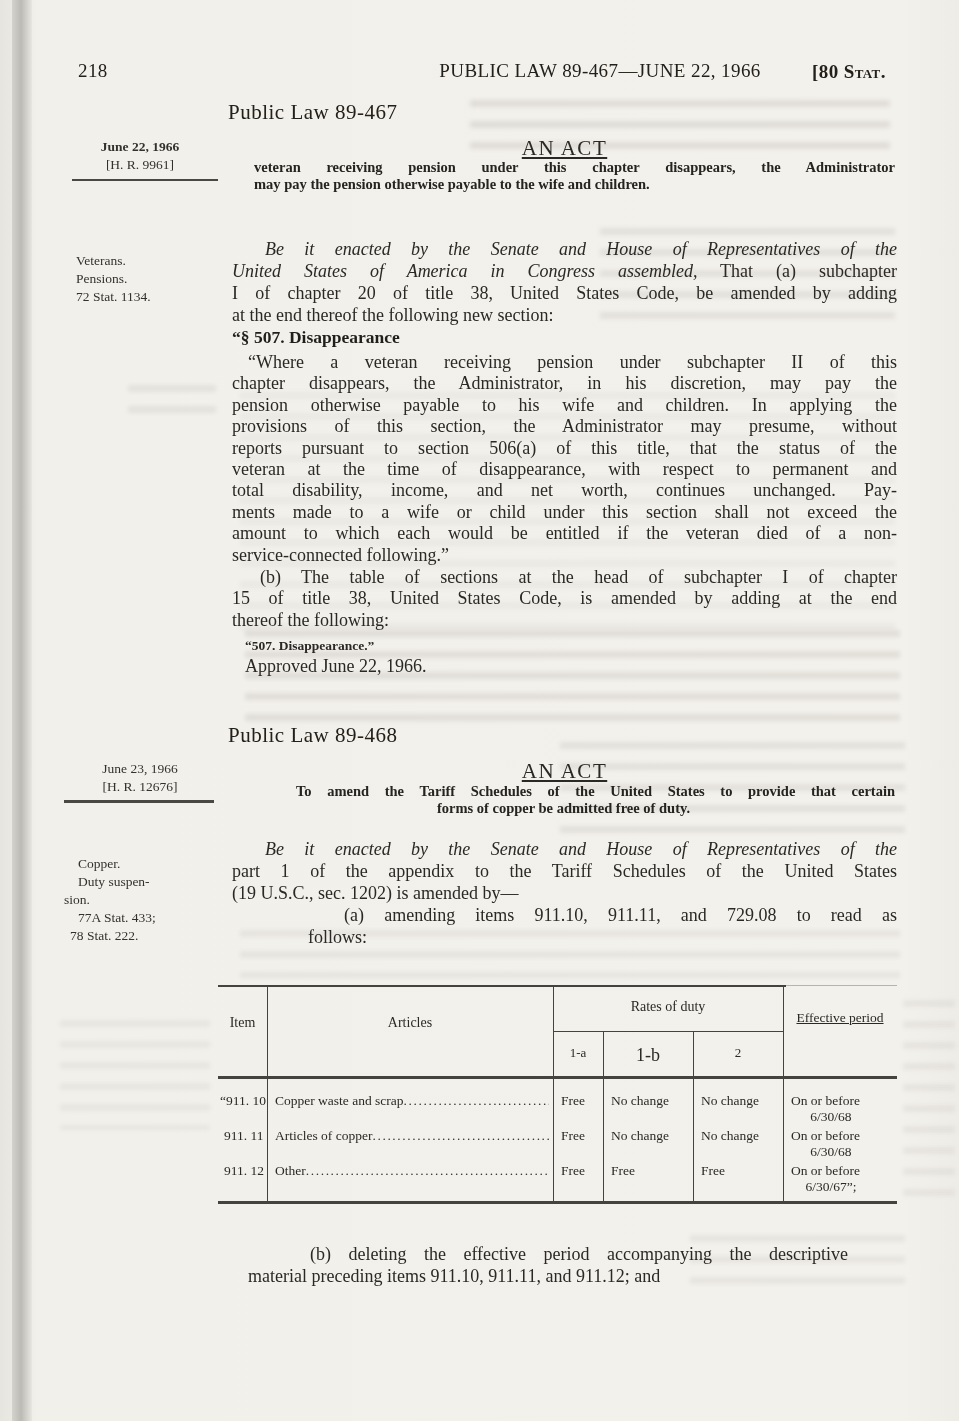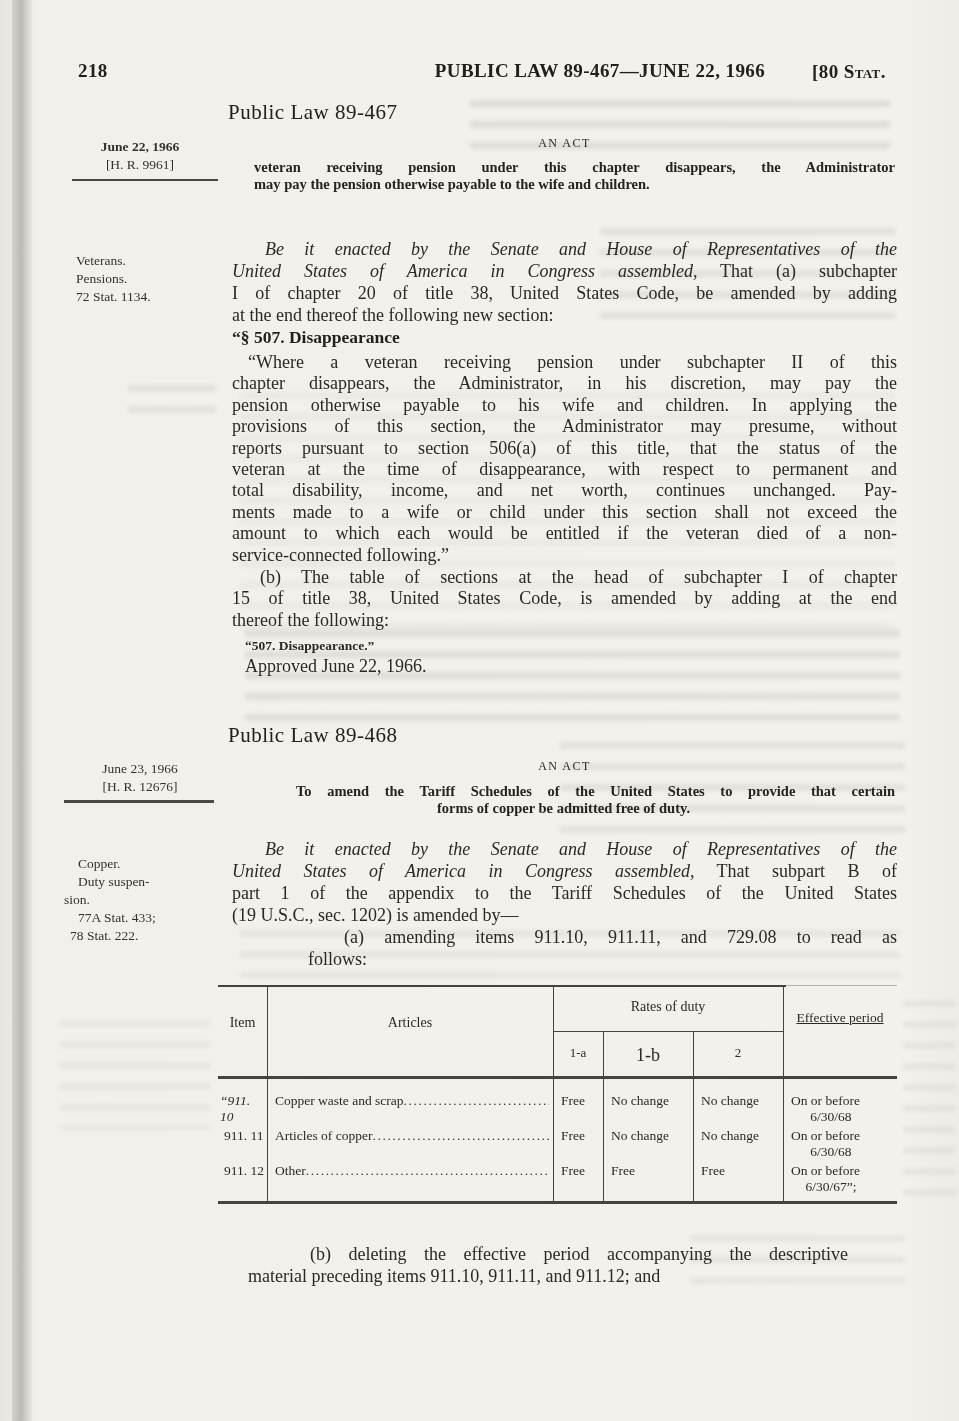--- a/index.html
+++ b/index.html
@@ -16,25 +16,25 @@
     background:linear-gradient(90deg,#cfcdc8 0,#b0aea9 45%,#e6e4df 100%);opacity:.8;z-index:1;}
   .ghost{position:absolute;z-index:0;
     background:repeating-linear-gradient(180deg, rgba(150,146,136,.4) 0px, rgba(150,146,136,.4) 7px, rgba(0,0,0,0) 7px, rgba(0,0,0,0) 21px);
     filter:blur(2.2px);}
   .tx{position:absolute;z-index:2;}
   .jl{text-align:justify;text-align-last:justify;}
   .ctr{text-align:center;}
   .sc{font-variant:small-caps;}
   .bold{font-weight:bold;}
   .ital{font-style:italic;}
-  .hdr{font-size:19px;font-weight:bold;letter-spacing:.4px;color:#232019;}
+  .hdr{font-size:19px;font-weight:normal;letter-spacing:.4px;color:#232019;}
   .pltitle{font-size:21px;letter-spacing:.5px;color:#232019;}
   .marginnote{font-size:13.5px;line-height:18px;color:#33312c;}
   .mrule{position:absolute;background:#4a4843;z-index:2;}
-  .anact{font-size:12px;letter-spacing:1.5px;}
+  .anact{font-size:21px;letter-spacing:1.5px;text-decoration:underline;}
   .desc{font-size:14.5px;font-weight:bold;line-height:17px;color:#26241f;}
   .body18{font-size:18px;line-height:21.4px;}
   .lh22{line-height:22px;}
   .smallbold{font-size:13.5px;font-weight:bold;}
   
   .tbl{position:absolute;left:218px;top:985px;width:679px;height:219px;z-index:2;font-size:13.5px;color:#2b2925;}
   .tline{position:absolute;background:#45433d;}
   .tcell{position:absolute;}
   .artcell{display:flex;overflow:hidden;white-space:nowrap;}
   .dots{flex:1;overflow:hidden;}
@@ -119,21 +119,20 @@
 
   <div class="tx anact ctr" style="left:232px;top:759px;width:665px;">AN ACT</div>
 
   <div class="tx desc" style="left:232px;top:783px;width:663px;">
     <div class="jl" style="padding-left:64px;">To amend the Tariff Schedules of the United States to provide that certain</div>
     <div class="ctr">forms of copper be admitted free of duty.</div>
   </div>
 
   <div class="tx body18 lh22" style="left:232px;top:838px;width:665px;">
     <div class="jl ital" style="padding-left:33px;">Be it enacted by the Senate and House of Representatives of the</div>
-    <div class="jl"><span class="ital">United States of America in Congress assembled,</span><span> That subpart B of</span></div>
     <div class="jl">part 1 of the appendix to the Tariff Schedules of the United States</div>
     <div>(19 U.S.C., sec. 1202) is amended by—</div>
     <div class="jl" style="padding-left:112px;">(a)  amending items 911.10, 911.11, and 729.08 to read as</div>
     <div style="padding-left:76px;">follows:</div>
   </div>
 
   <div class="tx marginnote" style="left:64px;top:855px;width:152px;">
     <div style="padding-left:14px;">Copper.</div>
     <div style="padding-left:14px;">Duty suspen-</div>
     <div>sion.</div>
@@ -155,21 +154,21 @@
     <div class="tline" style="left:335px;top:46px;width:230px;height:1px;"></div>
 
     <div class="tcell ctr" style="left:0;top:30px;width:49px;font-size:14px;">Item</div>
     <div class="tcell ctr" style="left:49px;top:30px;width:286px;font-size:14px;">Articles</div>
     <div class="tcell ctr" style="left:335px;top:14px;width:230px;font-size:14px;">Rates of duty</div>
     <div class="tcell ctr" style="left:335px;top:60px;width:50px;font-size:13px;">1-a</div>
     <div class="tcell ctr" style="left:385px;top:60px;width:90px;font-size:18px;">1-b</div>
     <div class="tcell ctr" style="left:475px;top:60px;width:90px;font-size:13px;">2</div>
     <div class="tcell ctr" style="left:573px;top:24px;width:98px;font-size:13.5px;line-height:17px;text-decoration:underline;">Effective period</div>
 
-    <div class="tcell" style="left:2px;top:108px;width:46px;font-style:italic;">“911. 10</div>
+    <div class="tcell" style="left:2px;top:108px;width:46px;">“911. 10</div>
     <div class="tcell artcell" style="left:57px;top:108px;width:274px;">
         <span>Copper waste and scrap</span>
         <span class="dots"></span>
       </div>
     <div class="tcell" style="left:343px;top:108px;width:40px;">Free</div>
     <div class="tcell" style="left:393px;top:108px;width:80px;">No change</div>
     <div class="tcell" style="left:483px;top:108px;width:80px;">No change</div>
     <div class="tcell" style="left:567px;top:108px;width:110px;text-align:left;padding-left:6px;box-sizing:border-box;">
       <div>On or before</div>
       <div class="ctr" style="width:80px;">6/30/68</div>

